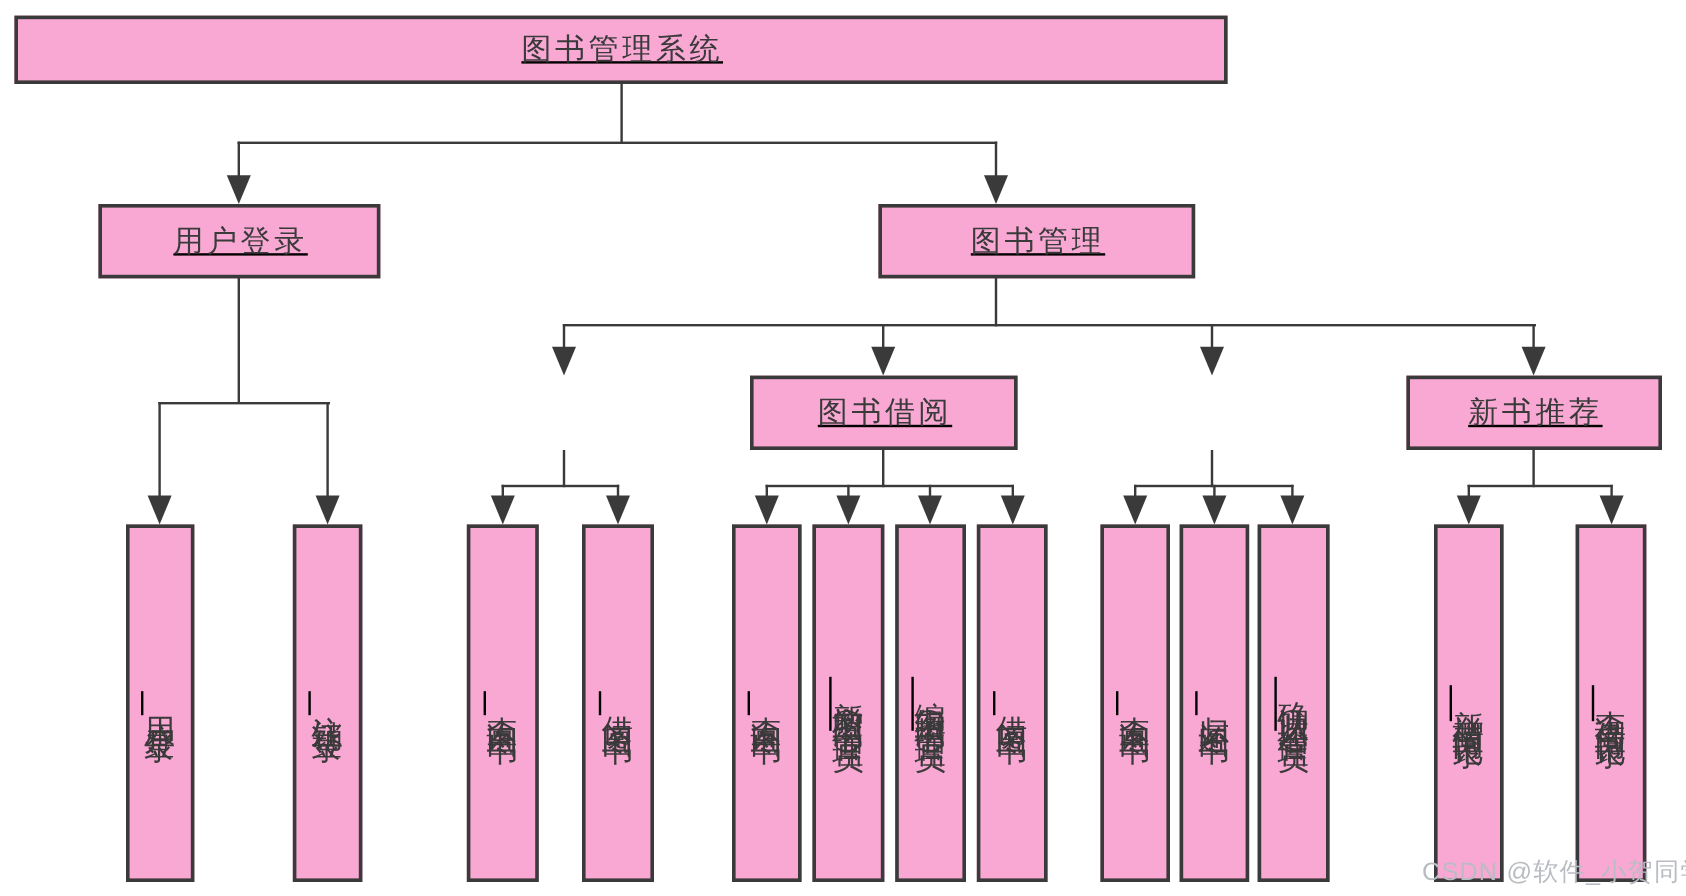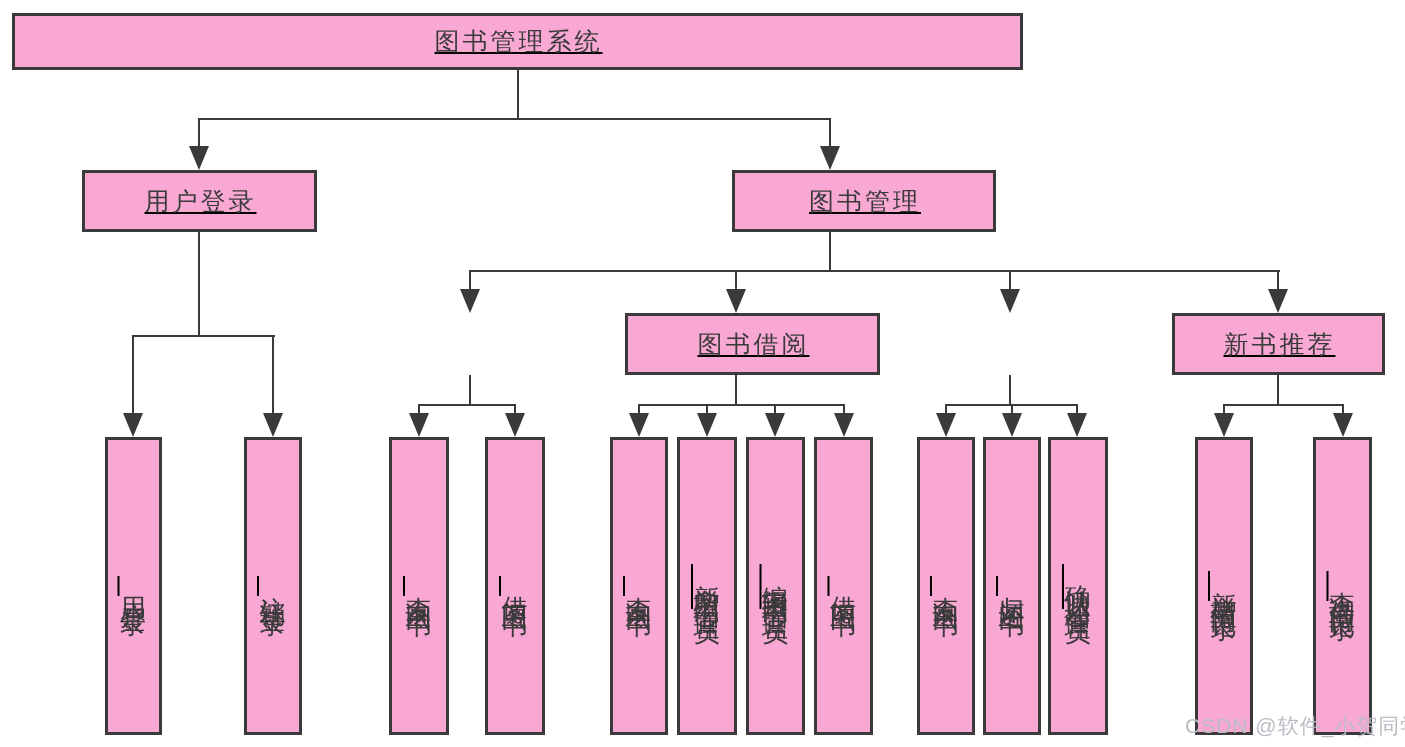--- a/index.html
+++ b/index.html
@@ -71,21 +71,21 @@
   <div class="lh" style="left:469px;top:270px;width:811px"></div>
   <div class="lv" style="left:469px;top:270px;height:22px"></div>
   <div class="arr" style="left:460px;top:289px"></div>
   <div class="lv" style="left:735px;top:270px;height:22px"></div>
   <div class="arr" style="left:726px;top:289px"></div>
   <div class="lv" style="left:1009px;top:270px;height:22px"></div>
   <div class="arr" style="left:1000px;top:289px"></div>
   <div class="lv" style="left:1277px;top:270px;height:22px"></div>
   <div class="arr" style="left:1268px;top:289px"></div>
 
-  <div class="node" style="left:625px;top:313px;width:255px;height:62px">
+  <div class="node" style="left:625px;top:313px;width:223px;height:62px">
     <span class="hl">图书借阅</span>
   </div>
   <div class="node" style="left:1172px;top:313px;width:213px;height:62px">
     <span class="hl">新书推荐</span>
   </div>
 
   <div class="lv" style="left:469px;top:375px;height:31px"></div>
   <div class="lh" style="left:418px;top:404px;width:98px"></div>
   <div class="lv" style="left:418px;top:404px;height:12px"></div>
   <div class="arr" style="left:409px;top:413px"></div>

